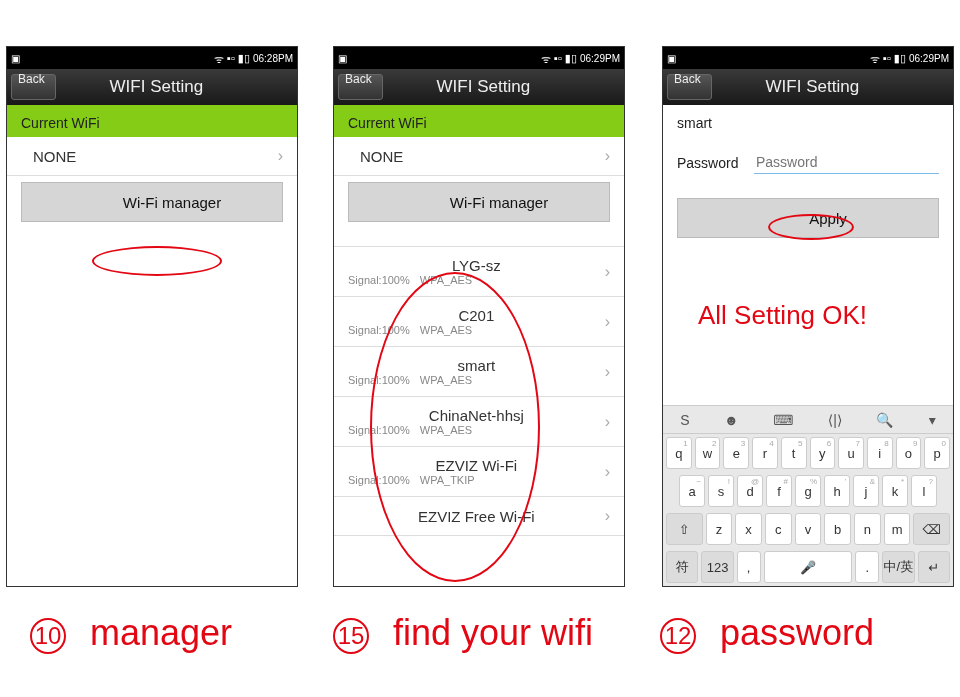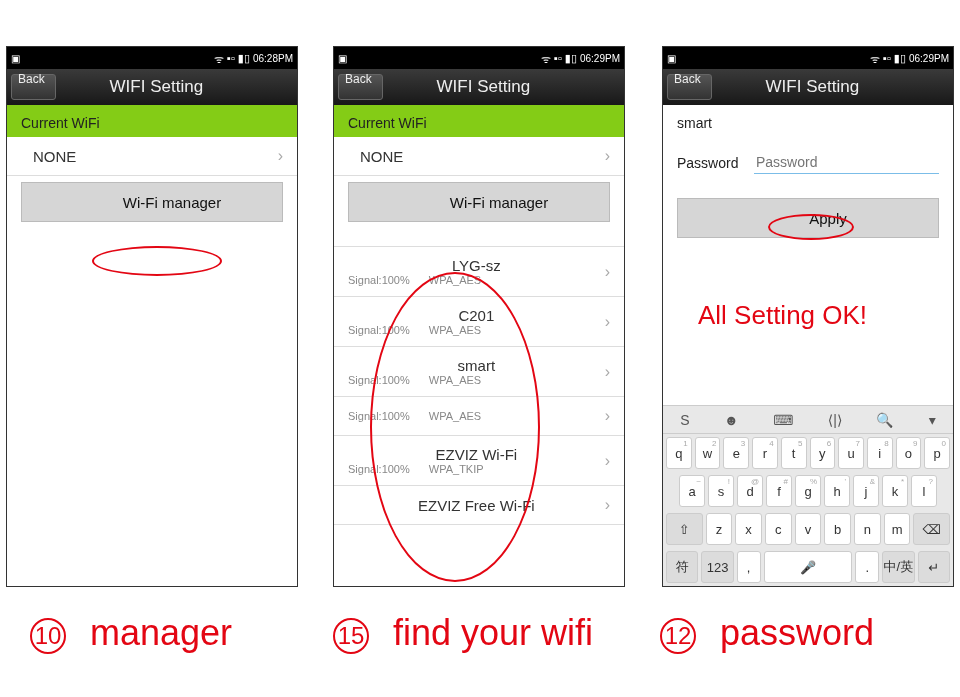--- a/index.html
+++ b/index.html
@@ -75,21 +75,21 @@
   }
   .row {
     display:flex;
     align-items:center;
     padding: 10px 14px;
     border-bottom: 1px solid #ddd;
     background:#fff;
     position: relative;
   }
   .row-main { flex:1; font-size:15px; color:#333; }
-  .row-sub { font-size:11px; color:#888; display:flex; gap:19px; }
+  .row-sub { font-size:11px; color:#888; display:flex; gap:10px; }
   .row-col { display:flex; flex-direction:column; flex:1;text-align:center; }
   .chev { color:#aaa; font-size:16px; }
 
   .grey-btn {
     margin: 6px 14px;
     height: 40px;
     background: #d6d6d6;
     border: 1px solid #bbb;
     display:flex; align-items:center; justify-content:center;
     font-size:15px; color:#111;padding-left:40px;
@@ -263,20 +263,21 @@
       <div class="row-main">smart</div>
       <div class="row-sub">
             <span>Signal:100%</span>
             <span>WPA_AES</span>
           </div>
     </div>
     <div class="chev">›</div>
       </div>
       <div class="row">
         <div class="row-col">
+      <div class="row-main">ChinaNet-hhsj</div>
       <div class="row-sub">
             <span>Signal:100%</span>
             <span>WPA_AES</span>
           </div>
     </div>
     <div class="chev">›</div>
       </div>
       <div class="row">
         <div class="row-col">
       <div class="row-main">EZVIZ Wi-Fi</div>

